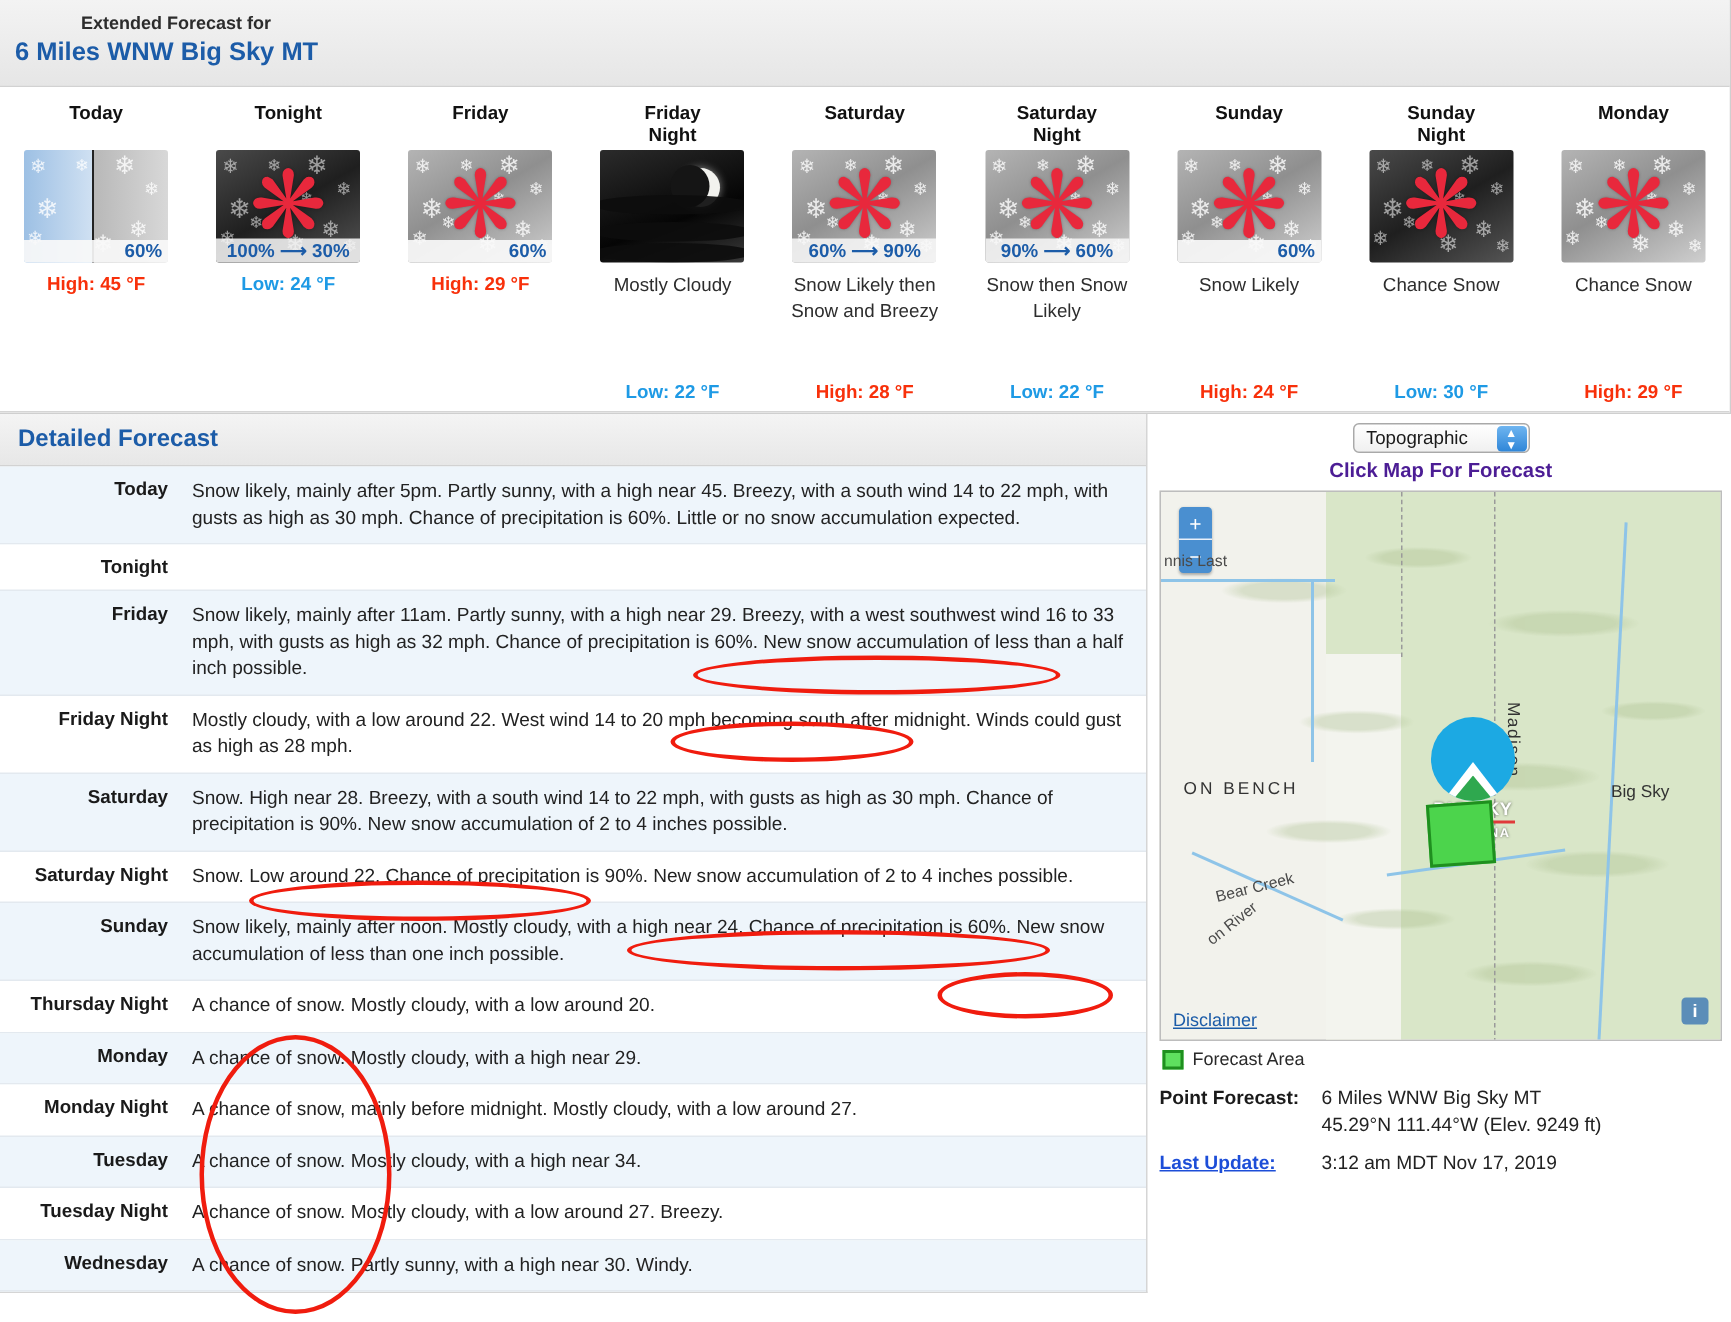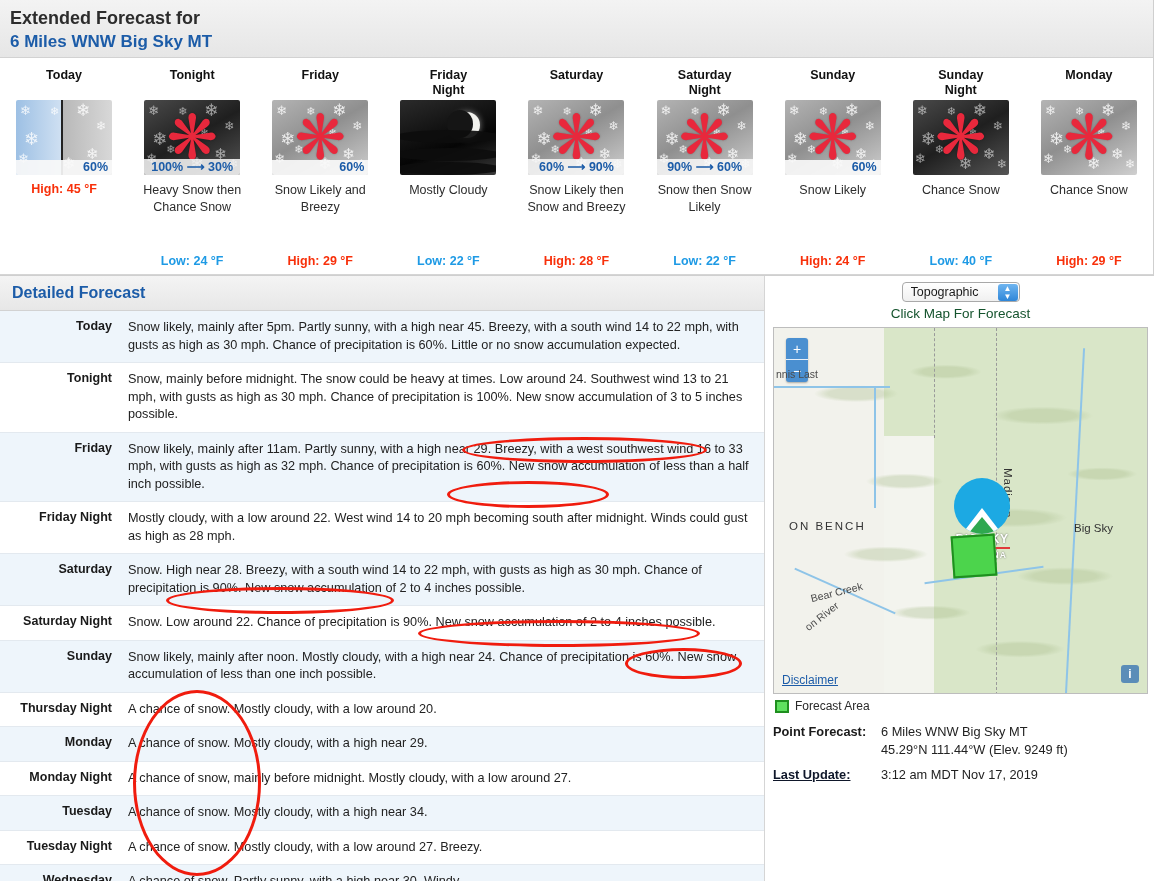--- a/index.html
+++ b/index.html
@@ -12,21 +12,21 @@
     overflow:hidden;
   }
 
   
   #top-panel { width:1154px; border:1px solid #cfcfcf; border-top:none; border-left:none; }
   #forecast-header {
     background:linear-gradient(to bottom,#f3f3f3,#e6e6e6);
     border-bottom:1px solid #d2d2d2;
     padding:8px 10px 10px 10px; height:58px;
   }
-  #forecast-header .eyebrow { font-size:18px; font-weight:bold; color:#2c2c2c; margin-bottom:3px; }
+  #forecast-header .eyebrow { font-size:12px; font-weight:bold; color:#2c2c2c; margin-bottom:3px;margin-left:44px; }
   #forecast-header .place { font-size:17px; font-weight:bold; color:#1c5ca8; }
 
   #cards { display:flex; background:#fff; padding:8px 0 6px 0; border-bottom:1px solid #d5d5d5; }
   .card { flex:1 1 0; text-align:center; padding:0 4px; }
   .card-day { font-size:12.5px; font-weight:bold; color:#111; line-height:15px; height:34px; padding-top:2px; }
   .card-icon-wrap { height:76px; display:flex; align-items:flex-start; justify-content:center; }
   .wicon {
     width:96px; height:75px; position:relative; overflow:hidden;
     border-radius:2px;
   }
@@ -82,21 +82,21 @@
     padding:2px 28px 2px 8px; border:1px solid #a9a9a9; border-radius:4px;
     background:linear-gradient(to bottom,#fff,#f0f0f0); color:#1a1a1a;
     width:118px;
   }
   .sel-arrows {
     position:absolute; right:2px; top:2px; width:20px; height:17px;
     background:linear-gradient(to bottom,#6fb5f0,#2f86d8);
     border-radius:3px; pointer-events:none;
     color:#fff; font-size:8px; line-height:8px; text-align:center; padding-top:1px;
   }
-  #click-map { font-size:13.5px; font-weight:normal; color:#14532d; margin:4px 0 6px 0; text-align:center; }
+  #click-map { font-size:13.5px; font-weight:bold; color:#4c1d95; margin:4px 0 6px 0; text-align:center; }
 
   #map {
     position:relative; width:375px; height:367px;
     border:1px solid #bdbdbd; overflow:hidden;
     background:#f2f2ec;
   }
   .landmass {
     position:absolute; left:110px; top:0; right:0; bottom:0;
     background:#d9e6c8;
   }
@@ -155,21 +155,21 @@
     position:absolute; right:8px; bottom:10px; width:18px; height:18px;
     background:#5b8db8; border-radius:3px; color:#fff;
     font-size:12px; font-weight:bold; text-align:center; line-height:18px;
   }
   .legend { display:flex; align-items:center; gap:6px; margin:5px 0 10px 2px; font-size:12px; }
   .legend .swatch { width:14px; height:13px; background:#5fe05f; border:2px solid #1f8f1f; }
 
   .meta { font-size:12.8px; line-height:18px; }
   .meta .mrow { display:flex; margin-bottom:7px; }
   .meta .mkey { width:108px; flex:0 0 108px; font-weight:bold; color:#1a1a1a; }
-  .meta .mkey.link { color:#0f172a; text-decoration:underline; font-weight:bold; }
+  .meta .mkey.link { color:#1d4ed8; text-decoration:underline; font-weight:bold; }
   .meta .mval { color:#222; }
 
   
   #annot { position:absolute; left:0; top:0; width:1154px; height:881px; pointer-events:none; z-index:50; }
   .ellipse { position:absolute; border:3.5px solid #f01c0e; border-radius:50%; }
 </style>
 </head>
 <body>
 
 <div id="top-panel">
@@ -213,21 +213,20 @@
               <span class="flake" style="left: 2px; top: 52px; font-size: 13px; opacity: 0.55;">❄</span>
               <span class="flake" style="left: 46px; top: 56px; font-size: 16px; opacity: 0.55;">❄</span>
               <span class="flake" style="left: 84px; top: 58px; font-size: 12px; opacity: 0.55;">❄</span>
               <span class="flake" style="left: 22px; top: 44px; font-size: 11px; opacity: 0.55;">❄</span>
               <span class="flake" style="left: 56px; top: 28px; font-size: 10px; opacity: 0.55;">❄</span>
             </div>
             <div class="bigflake">❋</div>
             <div class="pop two">100% ⟶ 30%</div>
           </div>
         </div>
-        <div class="card-text">Heavy Snow then Chance Snow</div>
         <div class="card-temp" style="color: rgb(30, 154, 229);">Low: 24 °F</div>
       </div>
       <div class="card">
         <div class="card-day">Friday</div>
         <div class="card-icon-wrap">
           <div class="wicon bg-gray">
             <div class="flakes">
               <span class="flake" style="left: 4px; top: 4px; font-size: 13px; opacity: 0.8;">❄</span>
               <span class="flake" style="left: 60px; top: 2px; font-size: 17px; opacity: 0.8;">❄</span>
               <span class="flake" style="left: 80px; top: 20px; font-size: 12px; opacity: 0.8;">❄</span>
@@ -237,21 +236,20 @@
               <span class="flake" style="left: 2px; top: 52px; font-size: 13px; opacity: 0.8;">❄</span>
               <span class="flake" style="left: 46px; top: 56px; font-size: 16px; opacity: 0.8;">❄</span>
               <span class="flake" style="left: 84px; top: 58px; font-size: 12px; opacity: 0.8;">❄</span>
               <span class="flake" style="left: 22px; top: 44px; font-size: 11px; opacity: 0.8;">❄</span>
               <span class="flake" style="left: 56px; top: 28px; font-size: 10px; opacity: 0.8;">❄</span>
             </div>
             <div class="bigflake">❋</div>
             <div class="pop">60%</div>
           </div>
         </div>
-        <div class="card-text">Snow Likely and Breezy</div>
         <div class="card-temp" style="color: rgb(248, 48, 10);">High: 29 °F</div>
       </div>
       <div class="card">
         <div class="card-day">Friday<br>Night</div>
         <div class="card-icon-wrap">
           <div class="wicon bg-night">
             <div class="moon"></div>
             <div class="cloudband" style="top: 30px;"></div>
             <div class="cloudband" style="top: 48px;"></div>
             <div class="cloudband" style="top: 62px;"></div>
@@ -346,21 +344,21 @@
               <span class="flake" style="left: 2px; top: 52px; font-size: 13px; opacity: 0.55;">❄</span>
               <span class="flake" style="left: 46px; top: 56px; font-size: 16px; opacity: 0.55;">❄</span>
               <span class="flake" style="left: 84px; top: 58px; font-size: 12px; opacity: 0.55;">❄</span>
               <span class="flake" style="left: 22px; top: 44px; font-size: 11px; opacity: 0.55;">❄</span>
               <span class="flake" style="left: 56px; top: 28px; font-size: 10px; opacity: 0.55;">❄</span>
             </div>
             <div class="bigflake">❋</div>
           </div>
         </div>
         <div class="card-text">Chance Snow</div>
-        <div class="card-temp" style="color: rgb(30, 154, 229);">Low: 40 °F</div>
+        <div class="card-temp" style="color: rgb(30, 154, 229);">Low: 30 °F</div>
       </div>
       <div class="card">
         <div class="card-day">Monday</div>
         <div class="card-icon-wrap">
           <div class="wicon bg-gray">
             <div class="flakes">
               <span class="flake" style="left: 4px; top: 4px; font-size: 13px; opacity: 0.8;">❄</span>
               <span class="flake" style="left: 60px; top: 2px; font-size: 17px; opacity: 0.8;">❄</span>
               <span class="flake" style="left: 80px; top: 20px; font-size: 12px; opacity: 0.8;">❄</span>
               <span class="flake" style="left: 8px; top: 30px; font-size: 18px; opacity: 0.8;">❄</span>
@@ -385,21 +383,20 @@
 
   <div id="detailed">
     <div id="detailed-header">Detailed Forecast</div>
     <div id="detailed-rows">
         <div class="drow odd">
           <div class="dlabel">Today</div>
           <div class="dtext">Snow likely, mainly after 5pm. Partly sunny, with a high near 45. Breezy, with a south wind 14 to 22 mph, with gusts as high as 30 mph. Chance of precipitation is 60%. Little or no snow accumulation expected.</div>
         </div>
         <div class="drow even">
           <div class="dlabel">Tonight</div>
-          <div class="dtext">Snow, mainly before midnight. The snow could be heavy at times. Low around 24. Southwest wind 13 to 21 mph, with gusts as high as 30 mph. Chance of precipitation is 100%. New snow accumulation of 3 to 5 inches possible.</div>
         </div>
         <div class="drow odd">
           <div class="dlabel">Friday</div>
           <div class="dtext">Snow likely, mainly after 11am. Partly sunny, with a high near 29. Breezy, with a west southwest wind 16 to 33 mph, with gusts as high as 32 mph. Chance of precipitation is 60%. New snow accumulation of less than a half inch possible.</div>
         </div>
         <div class="drow even">
           <div class="dlabel">Friday Night</div>
           <div class="dtext">Mostly cloudy, with a low around 22. West wind 14 to 20 mph becoming south after midnight. Winds could gust as high as 28 mph.</div>
         </div>
         <div class="drow odd">

